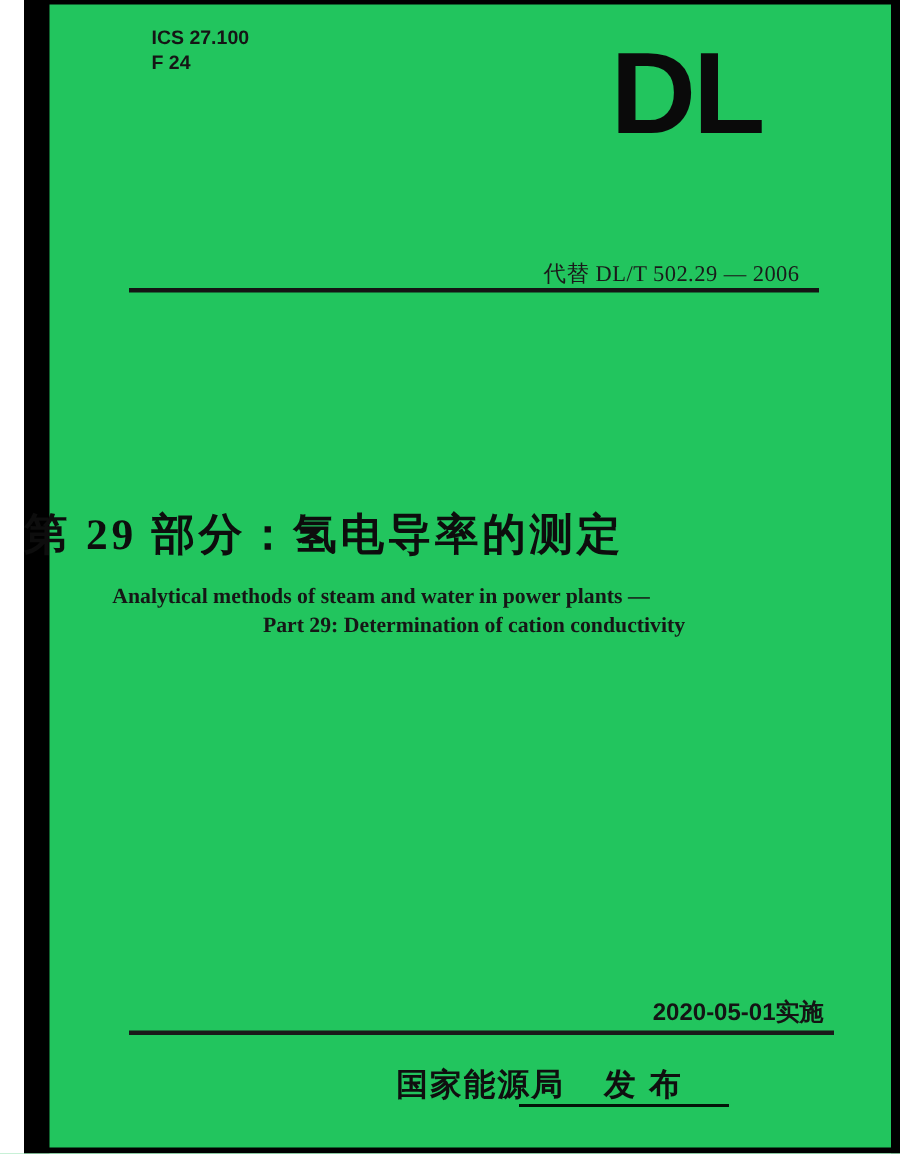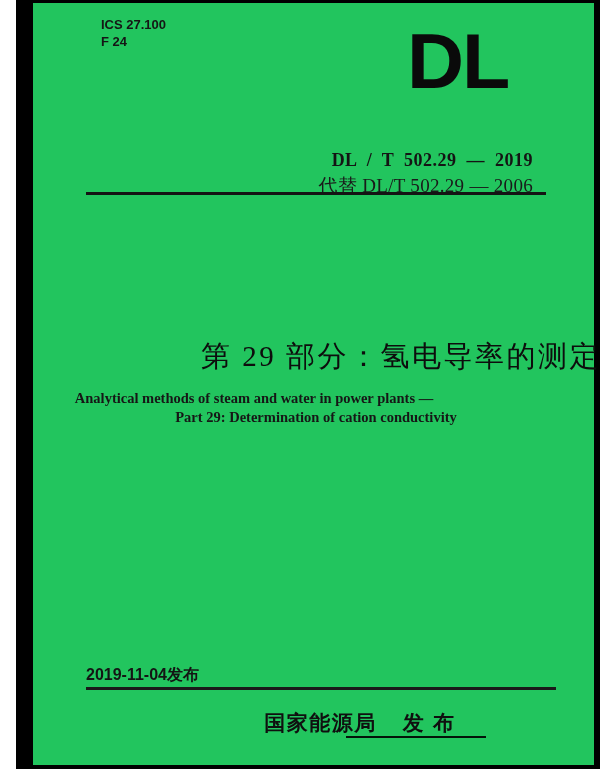--- a/index.html
+++ b/index.html
@@ -46,35 +46,35 @@
     white-space: nowrap;
   }
   .std-number {
     position: absolute; right: 83px; top: 150px;
     font-weight: bold; font-size: 18px;
     word-spacing: 5px; letter-spacing: .5px;
     color: #141414; white-space: nowrap;
   }
   .std-replaces {
     position: absolute; right: 83px; top: 173px;
-    font-size: 19px; letter-spacing: .3px;
+    font-size: 15px; letter-spacing: .3px;
     color: #1a1a1a; white-space: nowrap;
   }
   .rule-top {
     position: absolute; left: 70px; top: 192px;
     width: 460px; height: 3px; background: #141414;
   }
   .cn-title-1 {
     position: absolute; left: 0; top: 295px; width: 600px;
     text-align: center; font-weight: bold; font-size: 29px;
     letter-spacing: 2.5px; color: #0d0d0d; white-space: nowrap;
   }
   .cn-title-2 {
     position: absolute; left: 0; top: 337px; width: 585px;
-    text-align: right; font-weight: normal; font-size: 29px;
+    text-align: left; font-weight: bold; font-size: 29px;
     letter-spacing: 2.5px; color: #0d0d0d; white-space: nowrap;
   }
   .en-title-1 {
     position: absolute; left: 0; top: 390px; width: 476px;
     text-align: center; font-weight: bold; font-size: 14.5px;
     color: #161616; white-space: nowrap;
   }
   .en-title-2 {
     position: absolute; left: 0; top: 409px; width: 600px;
     text-align: center; font-weight: bold; font-size: 14.5px;
@@ -119,28 +119,27 @@
   <div class="bar artifact-line"></div>
 
   <div class="ics-block">
     <div>ICS 27.100</div>
     <div>F 24</div>
   </div>
 
   <div class="dl-logo">DL</div>
 
 
-  <div class="std-number">DL / T 502.29 — 2019</div>
   <div class="std-replaces">代替 DL/T 502.29 — 2006</div>
 
   <div class="rule-top"></div>
 
   <div class="cn-title-2">第 29 部分：氢电导率的测定</div>
   <div class="en-title-1">Analytical methods of steam and water in power plants —</div>
   <div class="en-title-2">Part 29: Determination of cation conductivity</div>
 
-  <div class="date-issue"><span>2019-11-04</span><span>发布</span></div>
+  <div class="date-impl"><span>2020-05-01</span><span>实施</span></div>
 
   <div class="rule-bottom"></div>
 
   <div class="footer-issuer"><span>国家能源局</span><span class="footer-action">发 布</span></div>
 
 </div>
 
 </body></html>

